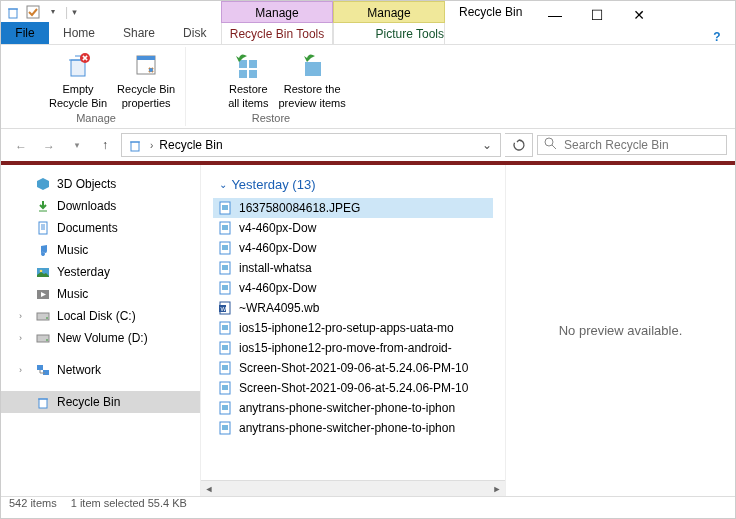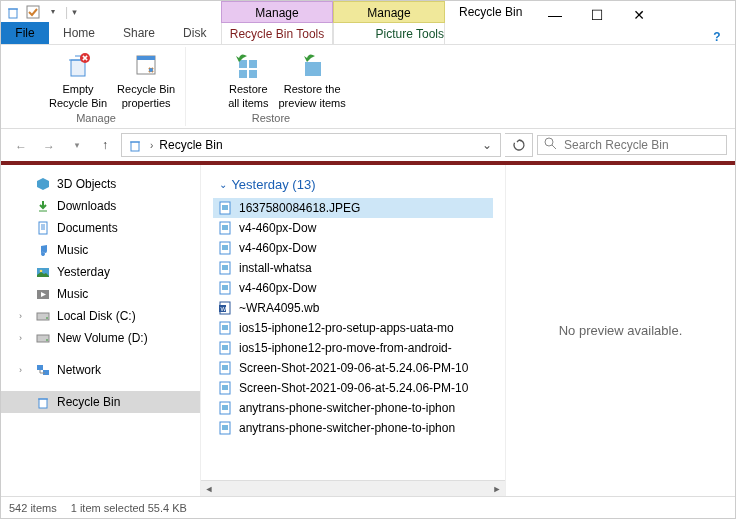--- a/index.html
+++ b/index.html
@@ -65,21 +65,21 @@
 .file-row { display: flex; align-items: center; gap: 6px; padding: 2px 4px; font-size: 12px; white-space: nowrap; overflow: hidden; }
 .file-row.sel { background: #cde6f7; }
 .file-icon { width: 16px; height: 16px; flex-shrink: 0; display: flex; align-items: center; justify-content: center; }
 .hscroll { height: 16px; background: #f0f0f0; border-top: 1px solid #ddd; display: flex; align-items: center; }
 .hscroll .arrow { width: 16px; text-align: center; color: #666; font-size: 9px; }
 .hscroll .track { flex: 1; }
 
 .preview { width: 230px; border-left: 1px solid #eee; display: flex; align-items: center; justify-content: center; color: #666; font-size: 13px; }
 
 
-.status { height: 22px; border-top: 1px solid #ddd; display: flex; align-items: center; padding: 0 8px; font-size: 11px; color: #555; gap: 14px; }
+.status { height: 22px; border-top: 1px solid #ddd; display: flex; padding: 0 8px; font-size: 11px; color: #555; gap: 14px; }
 </style>
 </head>
 <body>
 
 <div class="titlebar">
   <div class="titlebar-left">
     <div class="qat">
       <span class="qat-icon">
           <svg width="14" height="14">
             <rect x="3" y="4" width="8" height="9" fill="#fff" stroke="#4a90d9"></rect>

